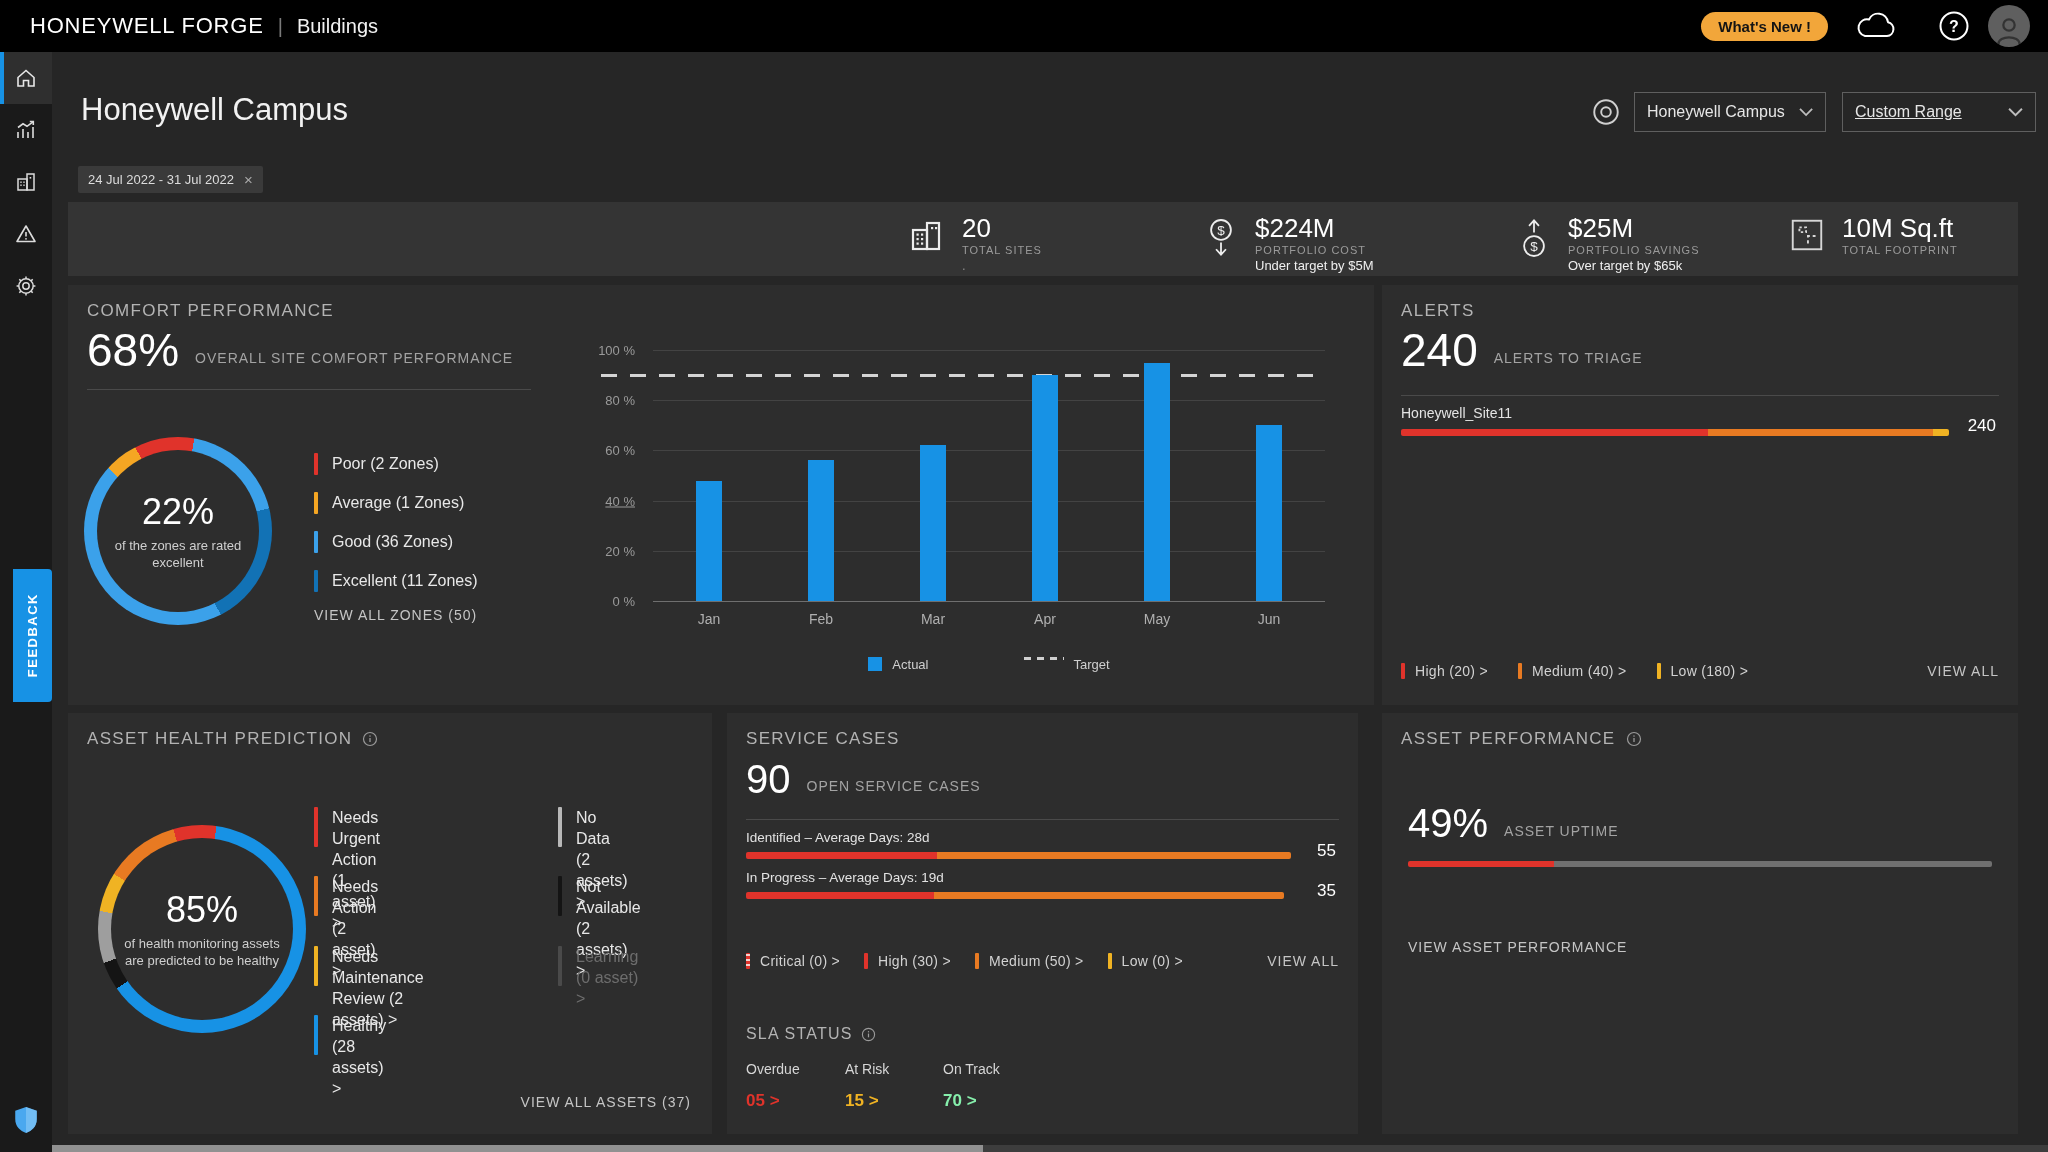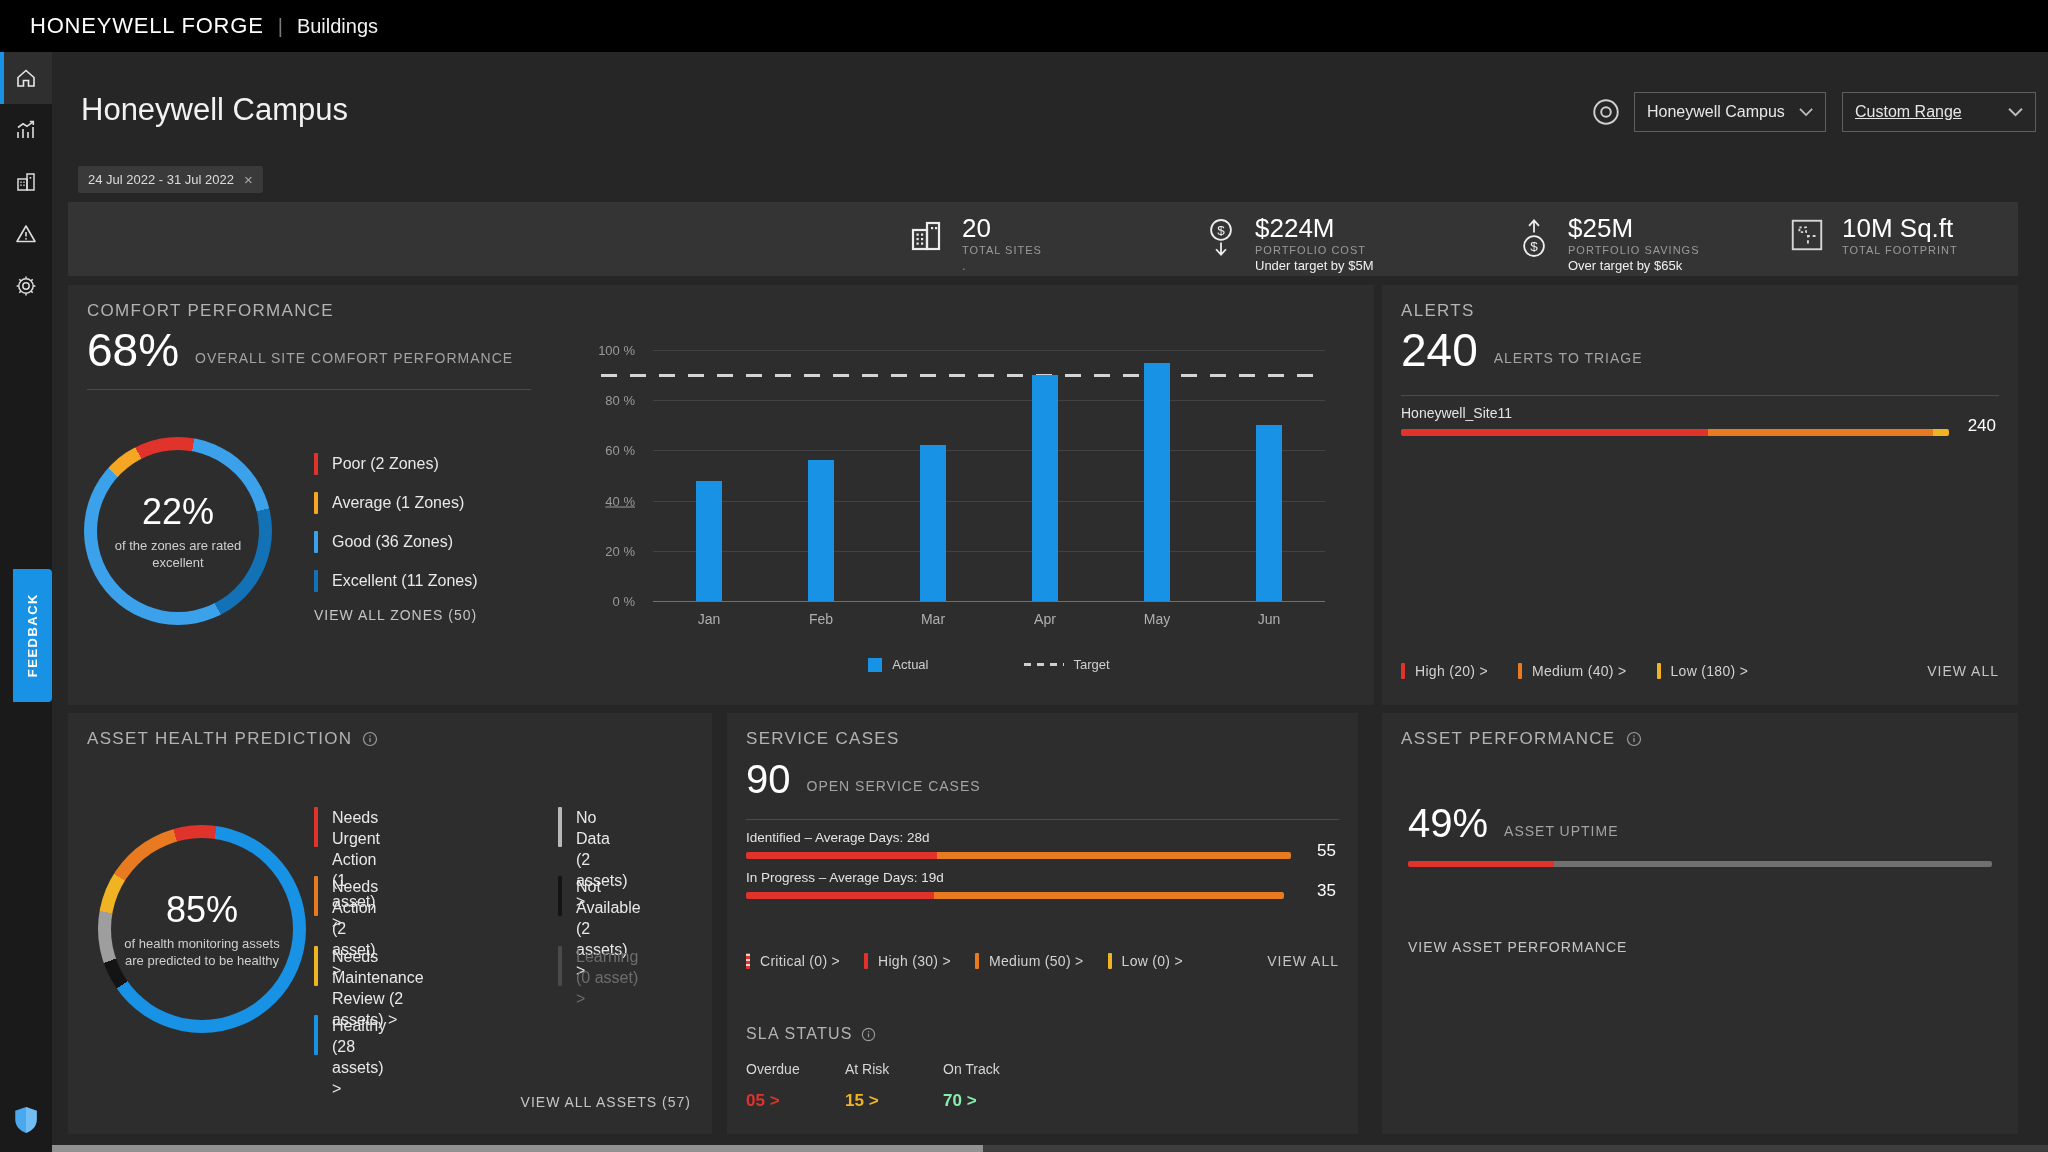--- a/index.html
+++ b/index.html
@@ -101,21 +101,21 @@
   .bar-slot { flex:1; display:flex; justify-content:center; align-items:flex-end; height:100%; }
   .bar { width:26px; background:#1792e5; }
   .chart-xaxis { position:absolute; left:585px; top:326px; width:672px; display:flex; }
   .xtick { flex:1; text-align:center; font-size:14px; color:#b0b0b0; }
   .chart-legend { position:absolute; left:585px; top:372px; width:672px; display:flex;
     justify-content:center; align-items:center; gap:95px; }
   .leg-swatch { width:14px; height:14px; background:#1792e5; display:inline-block; }
   .leg-dash { width:40px; height:3px; display:inline-block;
     background:repeating-linear-gradient(90deg,#cfcfcf 0 7px,transparent 7px 13px); }
   .chart-legend .lbl { font-size:13px; color:#cfcfcf; margin-left:10px; }
-  .chart-legend .item { display:flex; align-items:center; }
+  .chart-legend .item { display:flex; }
 
   
   .stackbar { display:flex; overflow:hidden; border-radius:2px; }
 
   
   .alert-site-name { position:absolute; left:19px; top:120px; font-size:14px; color:#e4e4e4; }
   .alert-site-bar { position:absolute; left:19px; top:144px; width:548px; height:7px; }
   .alert-site-val { position:absolute; right:22px; top:131px; font-size:17px; color:#fff; }
   .hleg { position:absolute; left:19px; right:19px; top:378px; display:flex; align-items:center; }
   .hleg-item { display:flex; align-items:center; margin-right:30px; cursor:pointer; }
@@ -155,20 +155,40 @@
 </style>
 </head>
 <body>
 
 <div id="app">
 
   <div class="topbar">
     <span class="brand">HONEYWELL FORGE</span>
     <span class="brand-sep">|</span>
     <span class="brand-product">Buildings</span>
+    <div class="topbar-right">
+      <div class="whats-new">What's New !</div>
+      <div class="tb-icon tb-cloud">
+        <svg width="44" height="30" viewBox="0 0 44 30" fill="none" stroke="#fff" stroke-width="2" stroke-linejoin="round">
+          <path d="M11 25 H33 A7 7 0 0 0 34 11.2 A10 10 0 0 0 15 8.5 A8 8 0 0 0 11 25 Z"></path>
+        </svg>
+      </div>
+      <div class="tb-icon tb-help">
+        <svg width="32" height="32" viewBox="0 0 32 32" fill="none">
+          <circle cx="16" cy="16" r="13.5" stroke="#fff" stroke-width="2"></circle>
+          <text x="16" y="21.5" font-size="16" font-weight="700" fill="#fff" text-anchor="middle" font-family="Liberation Sans, sans-serif">?</text>
+        </svg>
+      </div>
+      <div class="avatar">
+        <svg width="34" height="34" viewBox="0 0 24 24" fill="none" stroke="#333" stroke-width="1.6">
+          <circle cx="12" cy="8.5" r="4"></circle>
+          <path d="M4.5 22 C4.5 15.5 19.5 15.5 19.5 22"></path>
+        </svg>
+      </div>
+    </div>
   </div>
 
   <div class="sidebar">
     <div class="nav-item active">
       <svg width="24" height="24" viewBox="0 0 24 24" fill="none" stroke="#e8e8e8" stroke-width="1.6">
         <path d="M4 11.5 L12 4.5 L20 11.5 V20 H14.5 V14.5 H9.5 V20 H4 Z"></path>
       </svg>
     </div>
     <div class="nav-item">
       <svg width="24" height="24" viewBox="0 0 24 24" fill="none" stroke="#dcdcdc" stroke-width="1.6">
@@ -481,21 +501,21 @@
       <div class="aleg-item" style="top:69px">
         <span class="tick t40" style="background: rgb(20, 20, 20);"></span>
         <span class="aleg-text"><span>Not Available</span><br><span>(2 assets) &gt;</span></span>
       </div>
       <div class="aleg-item dim" style="top:139px">
         <span class="tick t40" style="background: rgb(74, 74, 74);"></span>
         <span class="aleg-text"><span>Learning</span><br><span>(0 asset) &gt;</span></span>
       </div>
     </div>
 
-    <div class="viewlink health-viewall">VIEW ALL ASSETS (57)</div>
+    <div class="viewlink health-viewall">VIEW ALL ASSETS (37)</div>
   </div>
 
   <div class="panel p-cases">
     <div class="ptitle">SERVICE CASES</div>
     <div class="bigrow" style="top:46px">
       <span class="bignum" style="font-size:40px">90</span>
       <span class="bignum-label" style="padding-bottom:5px">OPEN SERVICE CASES</span>
     </div>
     <div class="divider" style="left:19px; top:106px; width:593px"></div>
 

